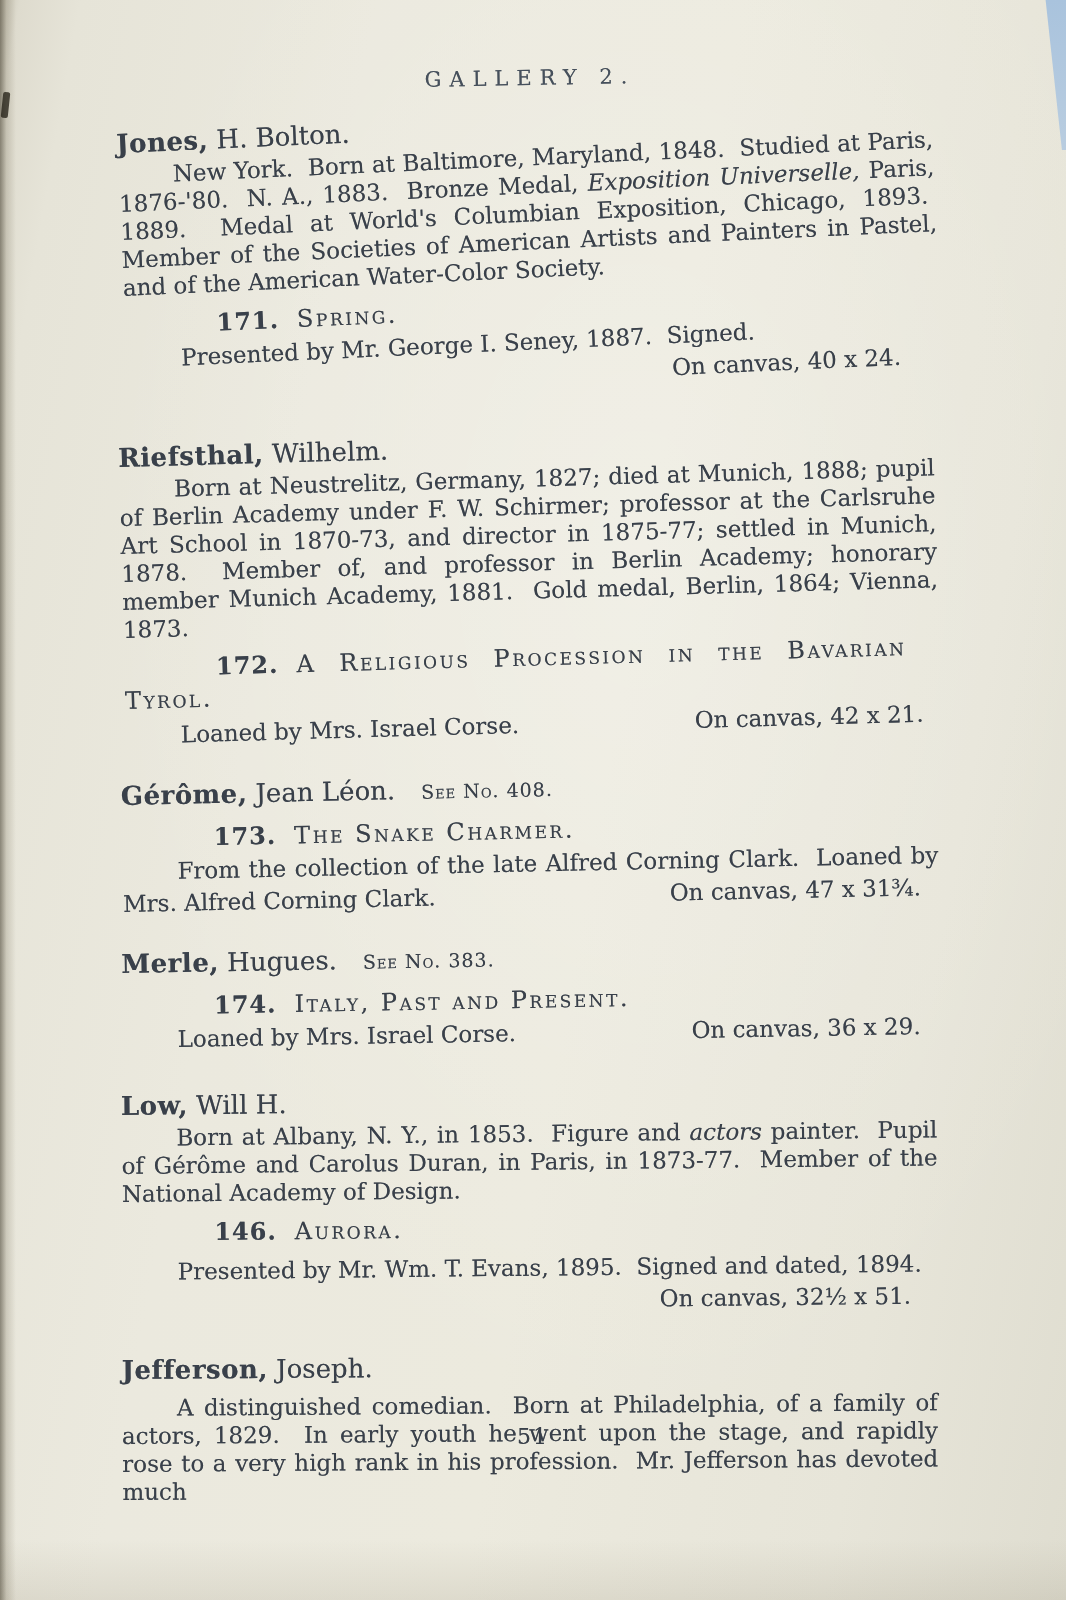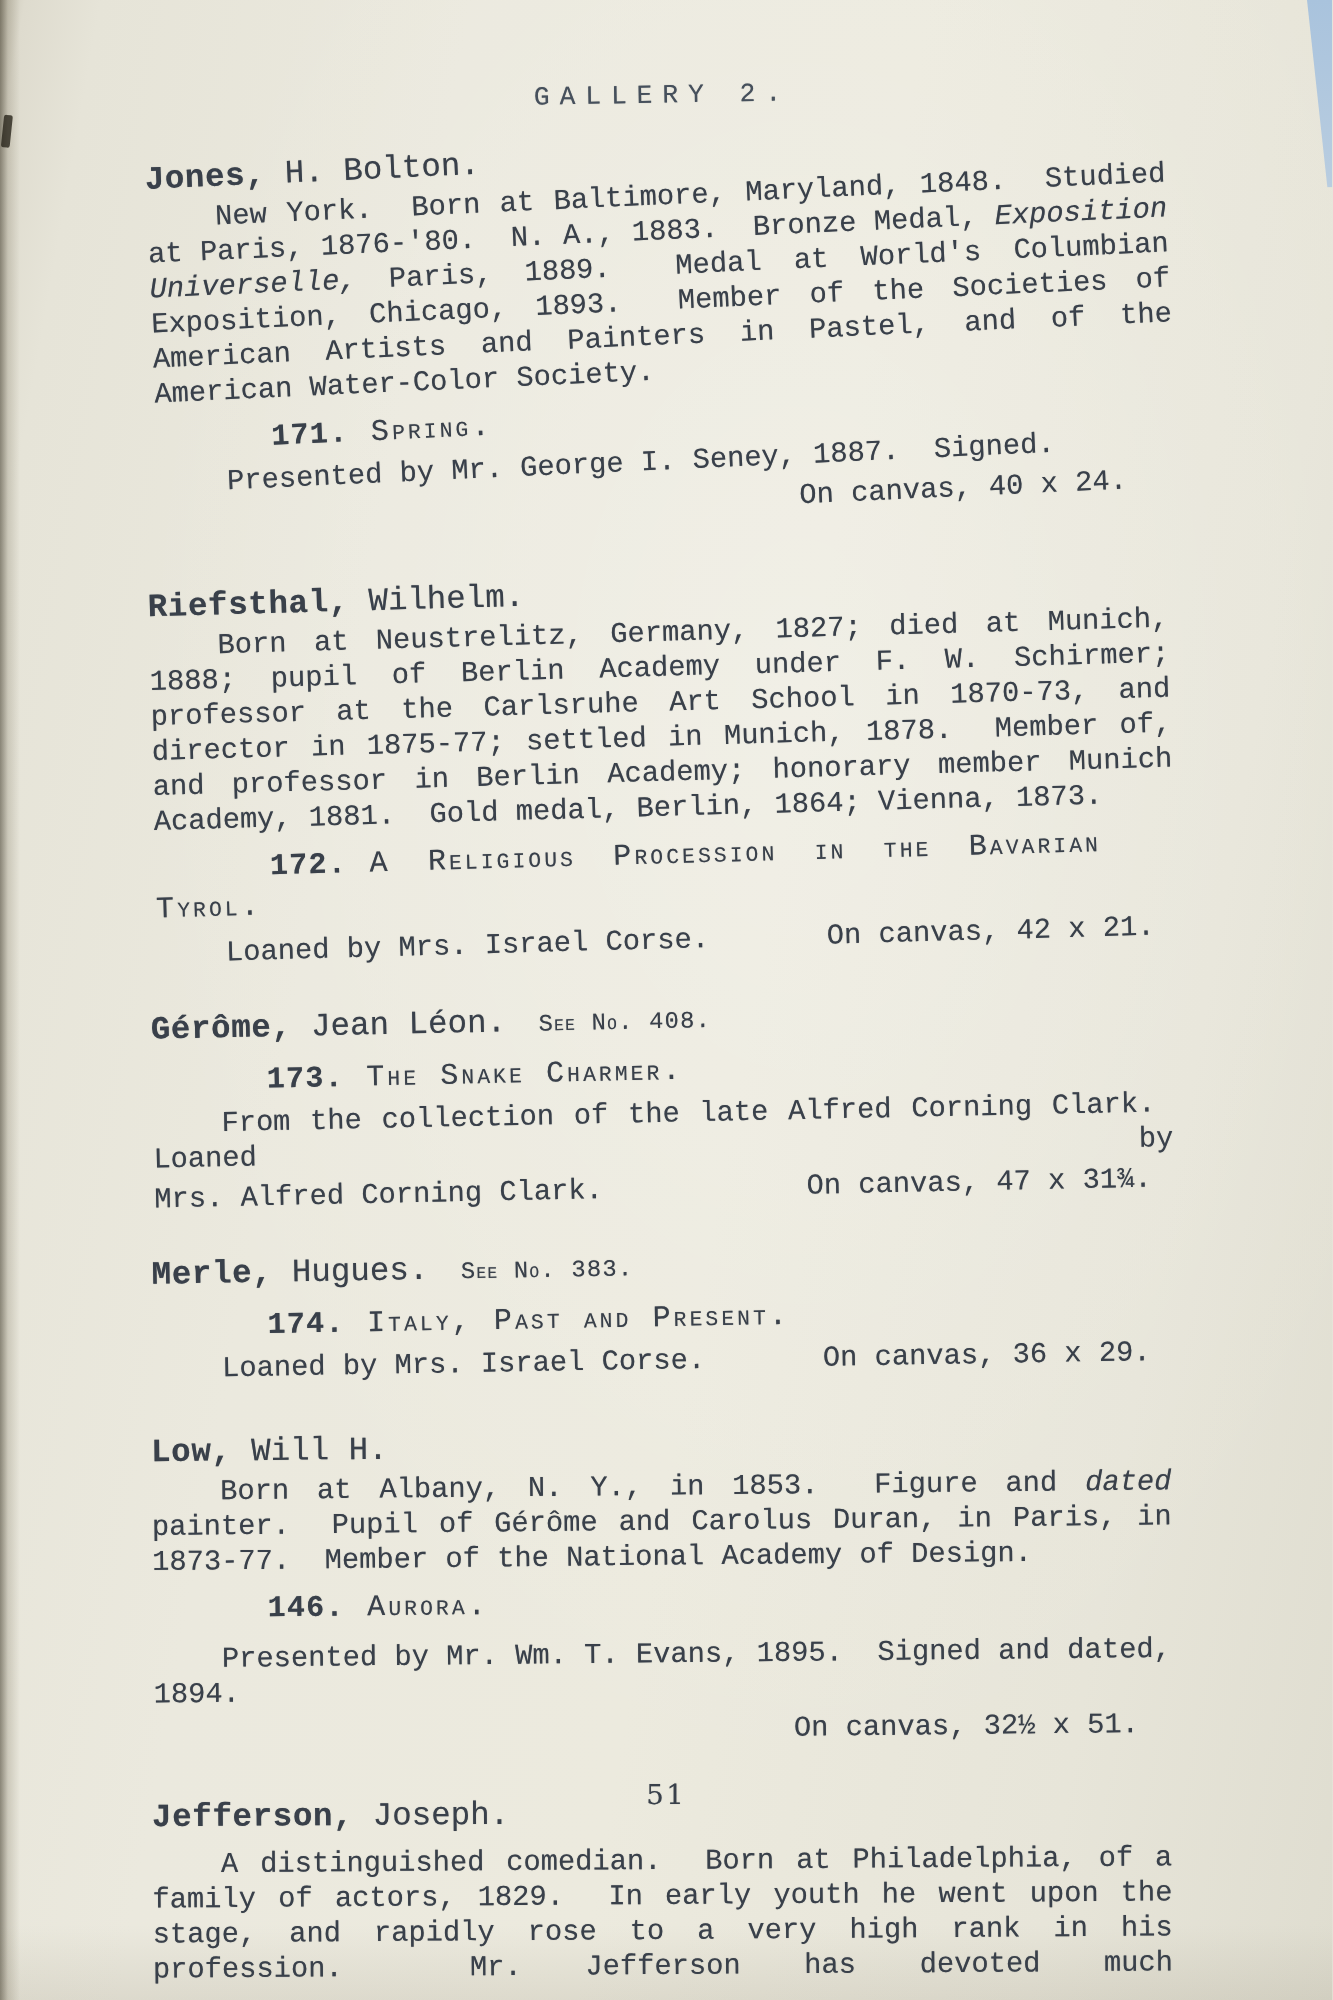--- a/index.html
+++ b/index.html
@@ -37,21 +37,20 @@
   .bottom-shade{
     position:absolute;left:0;right:0;bottom:0;height:60px;
     background:linear-gradient(180deg, rgba(0,0,0,0), rgba(115,105,80,0.12));
     pointer-events:none;
   }
 
   .content{
     position:absolute;left:122px;right:128px;top:64px;
     font-size:23px;line-height:28px;
     text-shadow:0 0 0.6px rgba(57,64,74,0.55);
-    font-family:Liberation Mono, monospace;
   }
 
   .gallery-header{
     text-align:center;
     font-size:21px;font-weight:normal;
     letter-spacing:0.38em;
     color:#46505c;
     transform:rotate(-1deg);
     margin-bottom:10px;
   }
@@ -163,21 +162,21 @@
       <p class="work-title"><span class="num">174.</span><span class="sc">Italy, Past and Present.</span></p>
       <div class="credit-row">
         <p class="credit indent">Loaned by Mrs. Israel Corse.</p>
         <p class="canvas">On canvas, 36 x 29.</p>
       </div>
     </div>
   </section>
 
   <section class="entry tilt-e mt-entry-lg">
     <h2 class="entry-name"><span class="nb">Low,</span><span class="nr"> Will H.</span></h2>
-    <p class="bio"><span>Born at Albany, N. Y., in 1853.&nbsp; Figure and </span><i>dated</i><span> painter.&nbsp; Pupil of Gérôme and Carolus Duran, in Paris, in 1873-77.&nbsp; Member of the National Academy of Design.</span></p>
+    <p class="bio"><span>Born at Albany, N. Y., in 1853.&nbsp; Figure and </span><i>actors</i><span> painter.&nbsp; Pupil of Gérôme and Carolus Duran, in Paris, in 1873-77.&nbsp; Member of the National Academy of Design.</span></p>
     <div class="work">
       <p class="work-title"><span class="num">146.</span><span class="sc">Aurora.</span></p>
       <p class="credit indent" style="margin-top:10px;">Presented by Mr. Wm. T. Evans, 1895.&nbsp; Signed and dated, 1894.</p>
       <p class="credit canvas-right" style="padding-right:28px;">On canvas, 32½ x 51.</p>
     </div>
   </section>
 
   <section class="entry tilt-f mt-entry-lg">
     <h2 class="entry-name"><span class="nb">Jefferson,</span><span class="nr"> Joseph.</span></h2>
     <p class="bio last-full" style="margin-top:8px;">A distinguished comedian.&nbsp; Born at Philadelphia, of a family of actors, 1829.&nbsp; In early youth he went upon the stage, and rapidly rose to a very high rank in his profession.&nbsp; Mr. Jefferson has devoted much</p>

